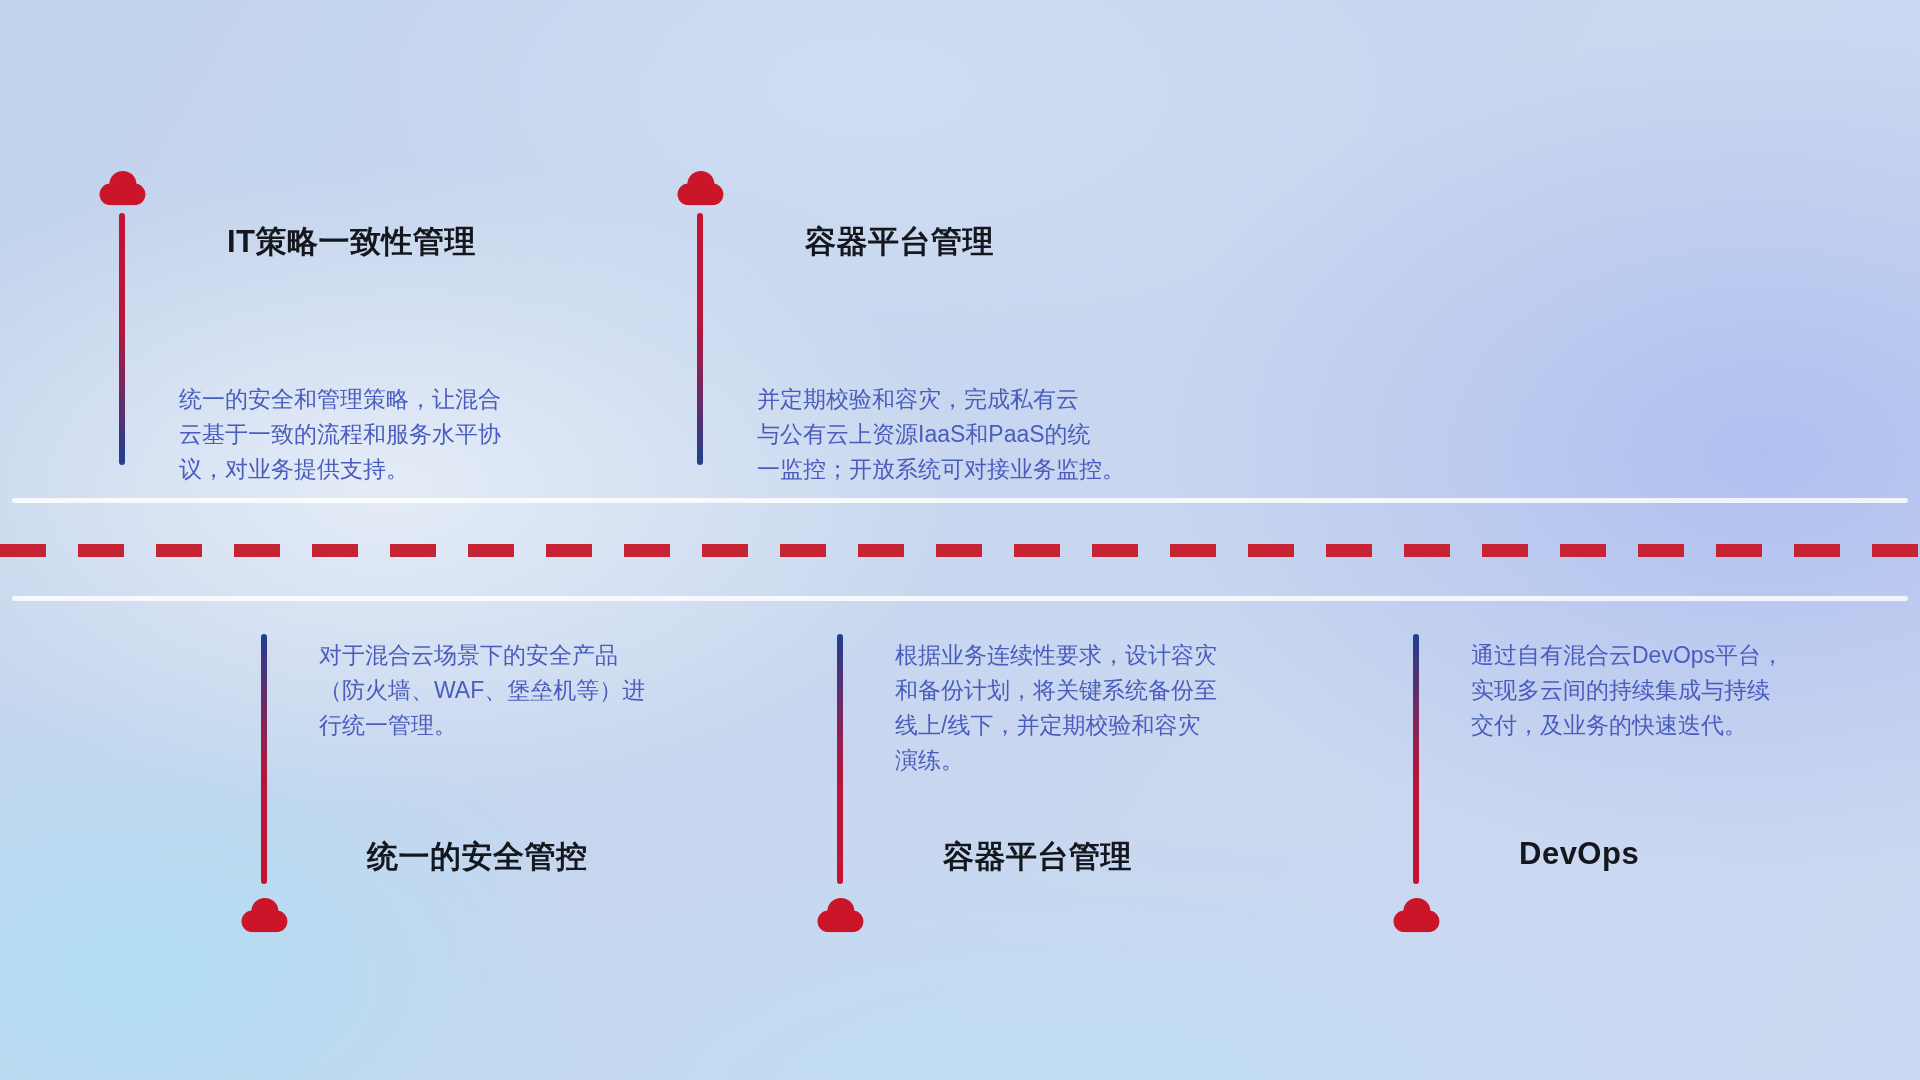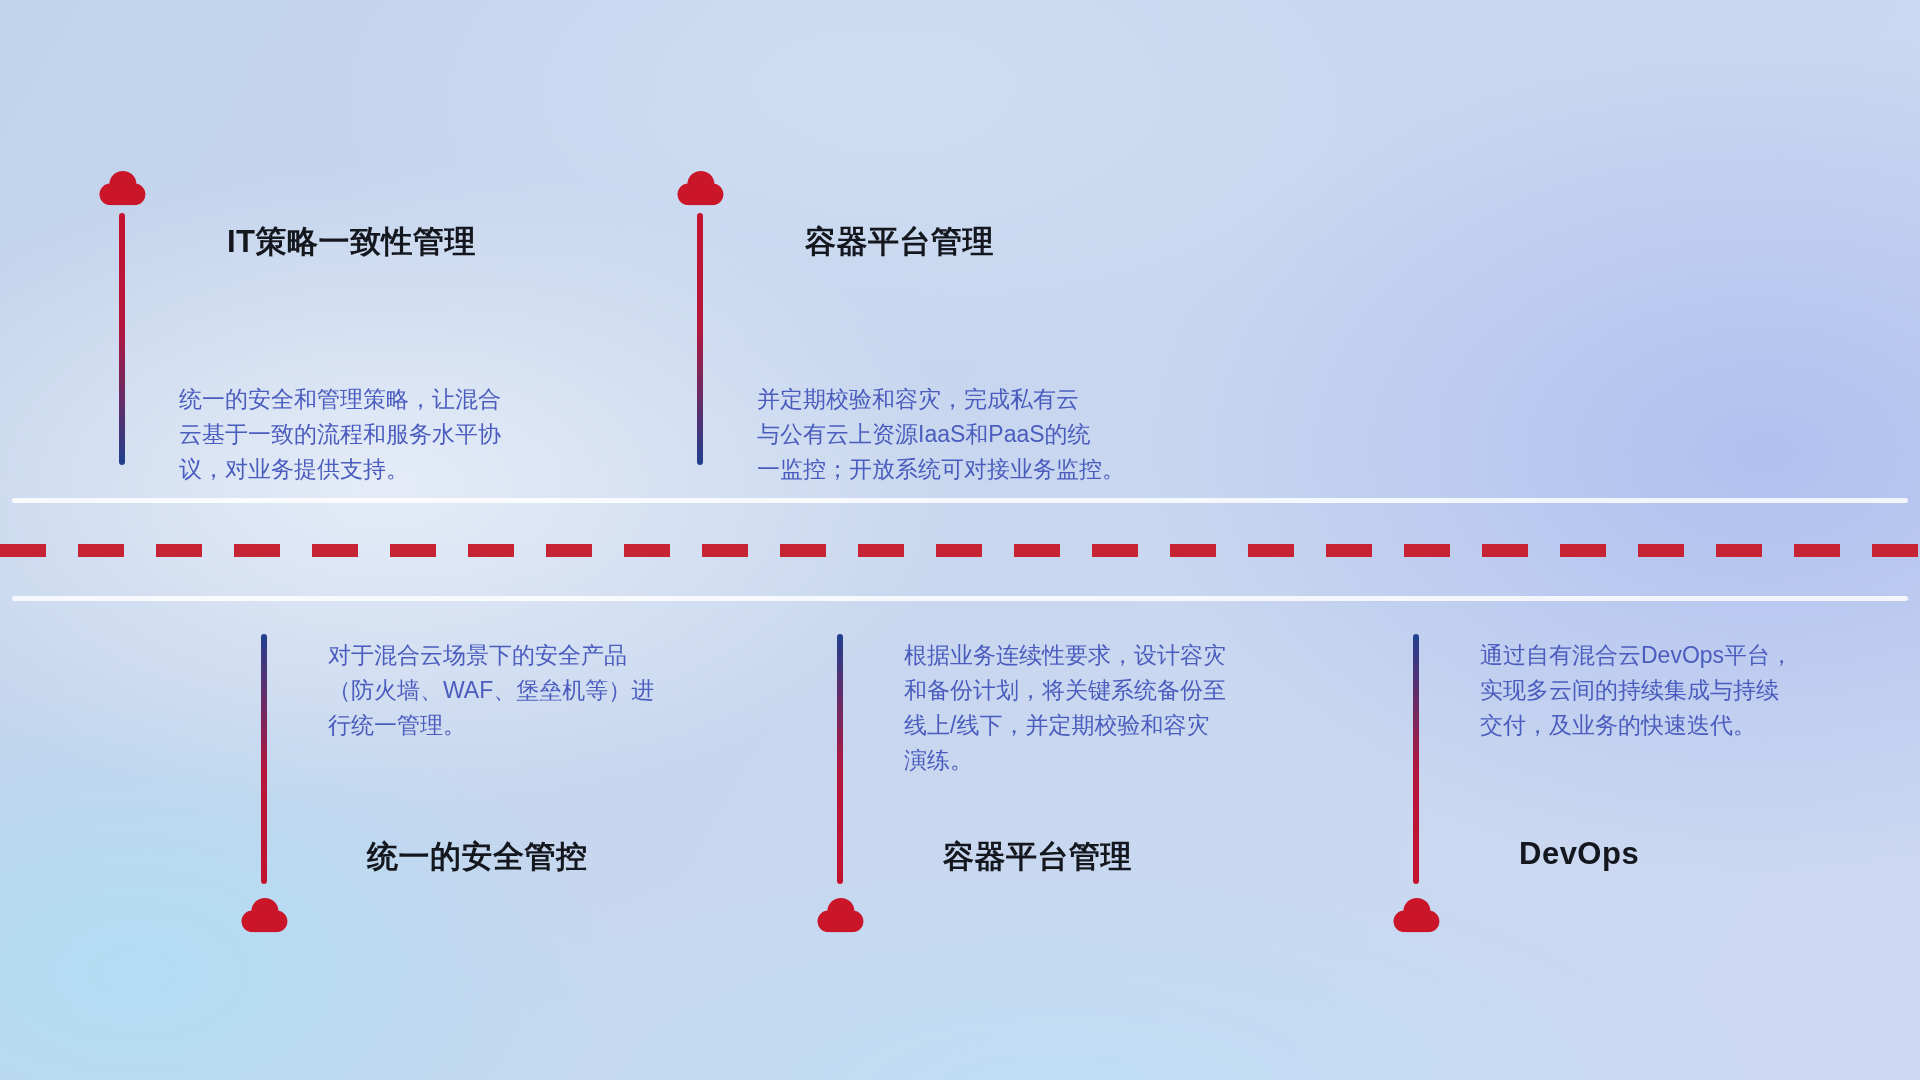--- a/index.html
+++ b/index.html
@@ -44,21 +44,21 @@
   }
   .col.top .title { left:60px; top:52px; }
   .col.bottom .title { left:58px; top:202px;text-align:right; }
 
   .desc {
     position:absolute;
     font-size:23px; line-height:35px; color:#4a5cbe;
     white-space:pre-line;
   }
   .col.top .desc { left:60px; top:193px; width:490px;margin-top:20px; }
-  .col.bottom .desc { left:58px; top:4px; width:500px;margin-left:9px; }
+  .col.bottom .desc { left:58px; top:4px; width:500px; }
 
   .hline {
     position:absolute; left:12px; right:12px; height:5px;
     background:rgba(255,255,255,0.82); border-radius:3px;
   }
   .hline.upper { top:498px; }
   .hline.lower { top:596px; }
   .dashline {
     position:absolute; left:0; right:0; top:544px; height:13px;
     background:repeating-linear-gradient(90deg,#c62434 0 46px, rgba(0,0,0,0) 46px 78px);

